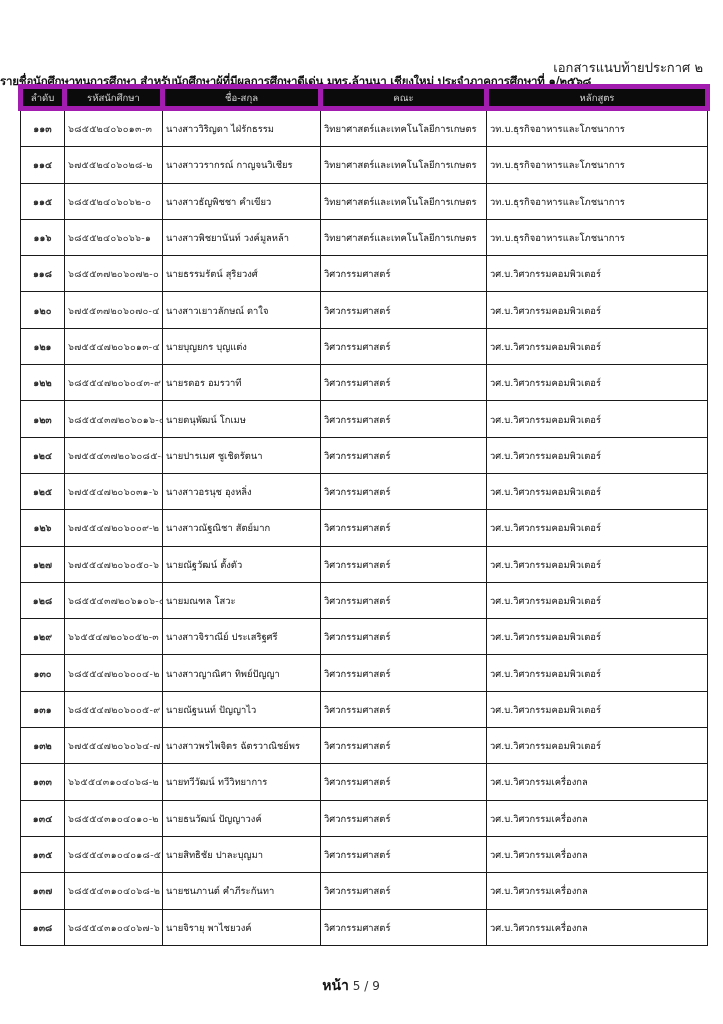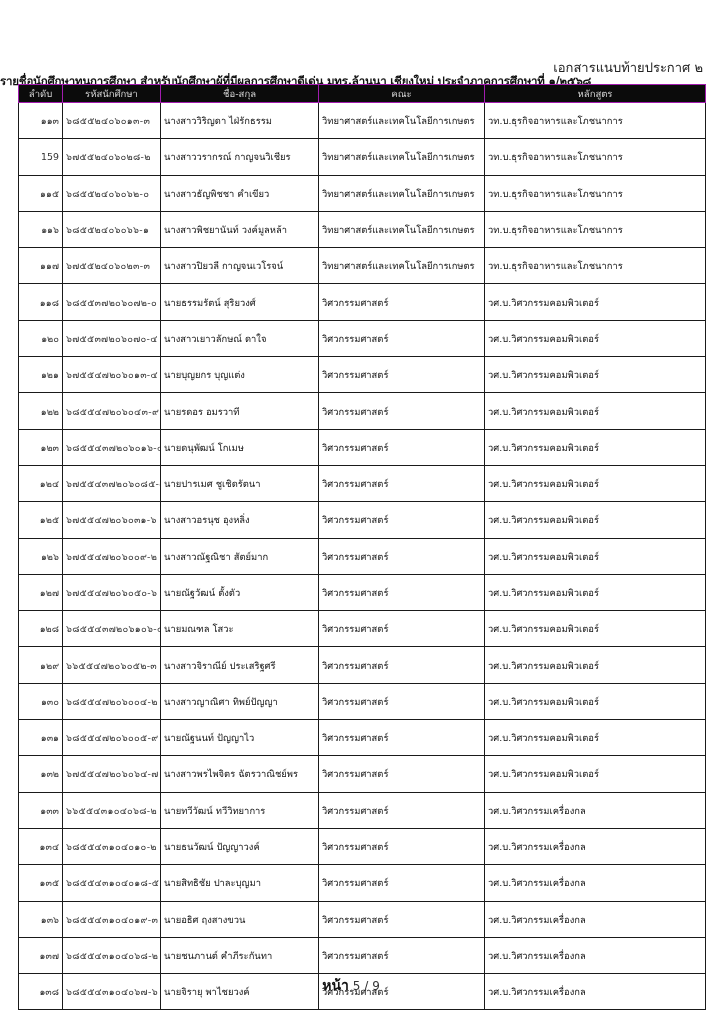--- a/index.html
+++ b/index.html
@@ -4,24 +4,24 @@
 <style>
   html, body { margin:0; padding:0; background:#ffffff; }
   body { width:723px; height:1024px; position:relative; overflow:hidden;
          font-family:"DejaVu Sans", sans-serif; color:#111; }
   .doc-ref { position:absolute; top:57px; right:20px; font-size:13px; color:#222; }
   .title { position:absolute; top:72px; left:0; width:580px; text-align:center;
            font-size:11.5px; font-weight:bold; color:#111; letter-spacing:-0.2px; white-space:nowrap; }
   table.list { position:absolute; top:84px; left:18px; width:687px;
                border-collapse:collapse; table-layout:fixed; }
   table.list th { background:#0b0b0b; color:#d8d8d8; height:17px; font-size:9.5px;
-                  font-weight:normal; border:1px solid #a21caf; padding:0 4px; text-align:center; }
+                  font-weight:normal; border:5px solid #a21caf; padding:0 4px; text-align:center; }
   table.list td { border:1px solid #1a1a1a; height:35.3px; font-size:9.4px; padding:0 3px;
                   white-space:nowrap; overflow:hidden; vertical-align:middle; }
-  td.c-no { text-align:right; font-size:8.6px; color:#333; }
+  td.c-no { text-align:center; font-size:8.6px; color:#333;font-weight:bold; }
   td.c-id { font-size:8.6px; color:#333; letter-spacing:0.3px; }
   td.c-name, td.c-fac, td.c-prog { text-align:left; }
   .page-num { position:absolute; top:974px; left:0; width:702px; text-align:center;
               font-size:14px; font-weight:bold; color:#111; }
   .page-num .pg { font-weight:normal; font-size:12px; color:#333; margin-left:4px; }
 </style>
 </head>
 <body>
 
 <div class="doc-ref">เอกสารแนบท้ายประกาศ ๒</div>
@@ -46,48 +46,41 @@
   </thead>
   <tbody id="tbody">
       <tr>
         <td class="c-no">๑๑๓</td>
         <td class="c-id">๖๘๕๕๒๔๐๖๐๑๓-๓</td>
         <td class="c-name">นางสาววิริญดา ไฝ่รักธรรม</td>
         <td class="c-fac">วิทยาศาสตร์และเทคโนโลยีการเกษตร</td>
         <td class="c-prog">วท.บ.ธุรกิจอาหารและโภชนาการ</td>
       </tr>
       <tr>
-        <td class="c-no">159</td>
+        <td class="c-no">๑๑๔</td>
         <td class="c-id">๖๗๕๕๒๔๐๖๐๒๘-๒</td>
         <td class="c-name">นางสาววรากรณ์ กาญจนวิเชียร</td>
         <td class="c-fac">วิทยาศาสตร์และเทคโนโลยีการเกษตร</td>
         <td class="c-prog">วท.บ.ธุรกิจอาหารและโภชนาการ</td>
       </tr>
       <tr>
         <td class="c-no">๑๑๕</td>
         <td class="c-id">๖๘๕๕๒๔๐๖๐๖๒-๐</td>
         <td class="c-name">นางสาวธัญพิชชา คำเขียว</td>
         <td class="c-fac">วิทยาศาสตร์และเทคโนโลยีการเกษตร</td>
         <td class="c-prog">วท.บ.ธุรกิจอาหารและโภชนาการ</td>
       </tr>
       <tr>
         <td class="c-no">๑๑๖</td>
         <td class="c-id">๖๘๕๕๒๔๐๖๐๖๖-๑</td>
         <td class="c-name">นางสาวพิชยานันท์ วงค์มูลหล้า</td>
         <td class="c-fac">วิทยาศาสตร์และเทคโนโลยีการเกษตร</td>
         <td class="c-prog">วท.บ.ธุรกิจอาหารและโภชนาการ</td>
       </tr>
       <tr>
-        <td class="c-no">๑๑๗</td>
-        <td class="c-id">๖๗๕๕๒๔๐๖๐๒๓-๓</td>
-        <td class="c-name">นางสาวปิยวลี กาญจนเวโรจน์</td>
-        <td class="c-fac">วิทยาศาสตร์และเทคโนโลยีการเกษตร</td>
-        <td class="c-prog">วท.บ.ธุรกิจอาหารและโภชนาการ</td>
-      </tr>
-      <tr>
         <td class="c-no">๑๑๘</td>
         <td class="c-id">๖๘๕๕๓๗๒๐๖๐๗๒-๐</td>
         <td class="c-name">นายธรรมรัตน์ สุริยวงศ์</td>
         <td class="c-fac">วิศวกรรมศาสตร์</td>
         <td class="c-prog">วศ.บ.วิศวกรรมคอมพิวเตอร์</td>
       </tr>
       <tr>
         <td class="c-no">๑๒๐</td>
         <td class="c-id">๖๗๕๕๓๗๒๐๖๐๗๐-๔</td>
         <td class="c-name">นางสาวเยาวลักษณ์ ดาใจ</td>
@@ -193,27 +186,20 @@
         <td class="c-prog">วศ.บ.วิศวกรรมเครื่องกล</td>
       </tr>
       <tr>
         <td class="c-no">๑๓๕</td>
         <td class="c-id">๖๘๕๕๔๓๑๐๔๐๑๘-๕</td>
         <td class="c-name">นายสิทธิชัย ปาละบุญมา</td>
         <td class="c-fac">วิศวกรรมศาสตร์</td>
         <td class="c-prog">วศ.บ.วิศวกรรมเครื่องกล</td>
       </tr>
       <tr>
-        <td class="c-no">๑๓๖</td>
-        <td class="c-id">๖๘๕๕๔๓๑๐๔๐๑๙-๓</td>
-        <td class="c-name">นายอธิศ ฤงสางขวน</td>
-        <td class="c-fac">วิศวกรรมศาสตร์</td>
-        <td class="c-prog">วศ.บ.วิศวกรรมเครื่องกล</td>
-      </tr>
-      <tr>
         <td class="c-no">๑๓๗</td>
         <td class="c-id">๖๘๕๕๔๓๑๐๔๐๖๘-๒</td>
         <td class="c-name">นายชนภานต์ คำภีระกันทา</td>
         <td class="c-fac">วิศวกรรมศาสตร์</td>
         <td class="c-prog">วศ.บ.วิศวกรรมเครื่องกล</td>
       </tr>
       <tr>
         <td class="c-no">๑๓๘</td>
         <td class="c-id">๖๘๕๕๔๓๑๐๔๐๖๗-๖</td>
         <td class="c-name">นายจิรายุ พาไชยวงค์</td>

